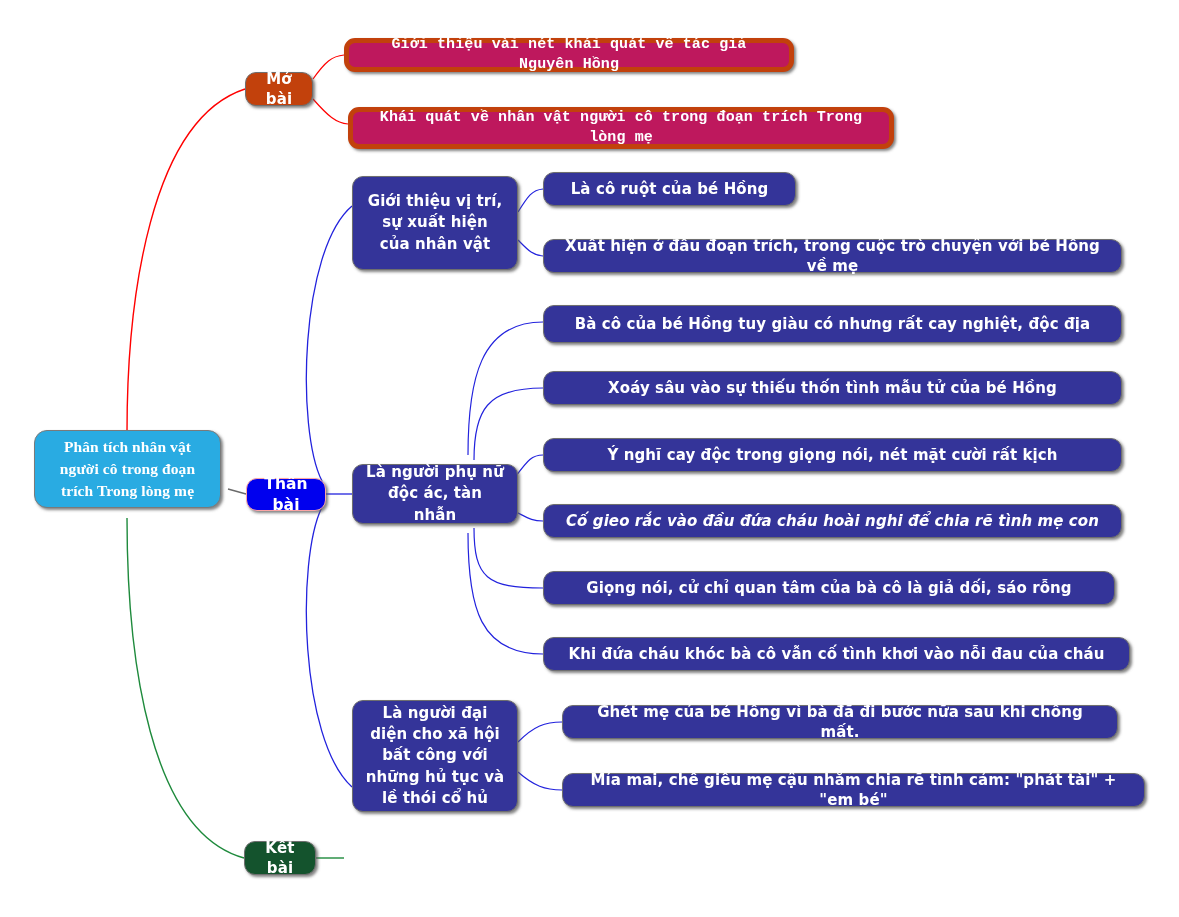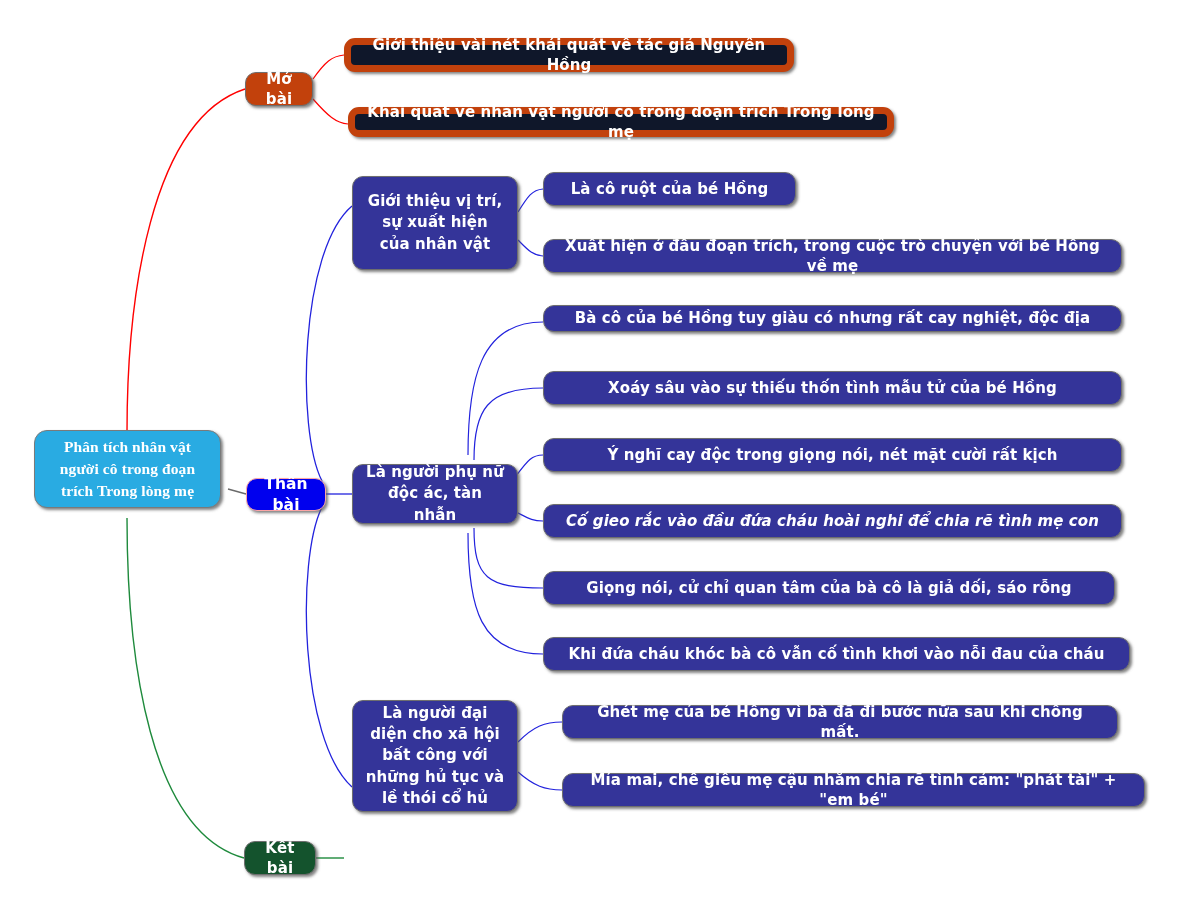--- a/index.html
+++ b/index.html
@@ -57,23 +57,24 @@
     background: #0000EE;
     border: 1px solid #fca5a5;
     font-size: 15.5px;
   }
   .node.branch-green {
     background: #14532d;
     border: 1px solid #6f6f6f;
     font-size: 15px;
   }
   .node.leaf-darkred {
-    background: #0f172a;
-    border: 7px solid #c2410c;
+    background: #be185d;
+    border: 5px solid #c2410c;
     font-size: 15px;
+    font-family: Liberation Mono, monospace;
   }
   .node.leaf-darkblue {
     background: #343499;
     border: 1px solid #6f6f6f;
     font-size: 15px;
   }
   .node.leaf-darkgreen {
     background: #13820F;
     border: 1px solid #6f6f6f;
     font-size: 15px;
@@ -117,33 +118,33 @@
 
     <path d="M316,858 L344,858" fill="none" stroke="#1E8A3C" stroke-width="1.4"></path>
   </svg>
 
   <div class="node root multiline" style="left:34px; top:430px; width:187px; height:78px;">Phân tích nhân vật người cô trong đoạn trích Trong lòng mẹ</div>
 
   <div class="node branch-red" style="left:245px; top:72px; width:68px; height:34px;">Mở bài</div>
 
   <div class="node leaf-darkred" style="left:344px; top:38px; width:450px; height:34px;">Giới thiệu vài nét khái quát về tác giả Nguyên Hồng</div>
 
-  <div class="node leaf-darkred" style="left:348px; top:107px; width:546px; height:30px;">Khái quát về nhân vật người cô trong đoạn trích Trong lòng mẹ</div>
+  <div class="node leaf-darkred" style="left:348px; top:107px; width:546px; height:42px;">Khái quát về nhân vật người cô trong đoạn trích Trong lòng mẹ</div>
 
   <div class="node branch-blue" style="left:246px; top:478px; width:80px; height:33px;">Thân bài</div>
 
   <div class="node leaf-darkblue multiline" style="left:352px; top:176px; width:166px; height:94px;">Giới thiệu vị trí, sự xuất hiện của nhân vật</div>
 
   <div class="node leaf-darkblue" style="left:543px; top:172px; width:253px; height:34px;">Là cô ruột của bé Hồng</div>
 
   <div class="node leaf-darkblue" style="left:543px; top:239px; width:579px; height:34px;">Xuất hiện ở đầu đoạn trích, trong cuộc trò chuyện với bé Hồng về mẹ</div>
 
   <div class="node leaf-darkblue multiline" style="left:352px; top:464px; width:166px; height:60px;">Là người phụ nữ độc ác, tàn nhẫn</div>
 
-  <div class="node leaf-darkblue" style="left:543px; top:305px; width:579px; height:27px;">Bà cô của bé Hồng tuy giàu có nhưng rất cay nghiệt, độc địa</div>
+  <div class="node leaf-darkblue" style="left:543px; top:305px; width:579px; height:38px;">Bà cô của bé Hồng tuy giàu có nhưng rất cay nghiệt, độc địa</div>
 
   <div class="node leaf-darkblue" style="left:543px; top:371px; width:579px; height:34px;">Xoáy sâu vào sự thiếu thốn tình mẫu tử của bé Hồng</div>
 
   <div class="node leaf-darkblue" style="left:543px; top:438px; width:579px; height:34px;">Ý nghĩ cay độc trong giọng nói, nét mặt cười rất kịch</div>
 
   <div class="node leaf-darkblue" style="left:543px; top:504px; width:579px; height:34px;font-style:italic;">Cố gieo rắc vào đầu đứa cháu hoài nghi để chia rẽ tình mẹ con</div>
 
   <div class="node leaf-darkblue" style="left:543px; top:571px; width:572px; height:34px;">Giọng nói, cử chỉ quan tâm của bà cô là giả dối, sáo rỗng</div>
 
   <div class="node leaf-darkblue" style="left:543px; top:637px; width:587px; height:34px;">Khi đứa cháu khóc bà cô vẫn cố tình khơi vào nỗi đau của cháu</div>

